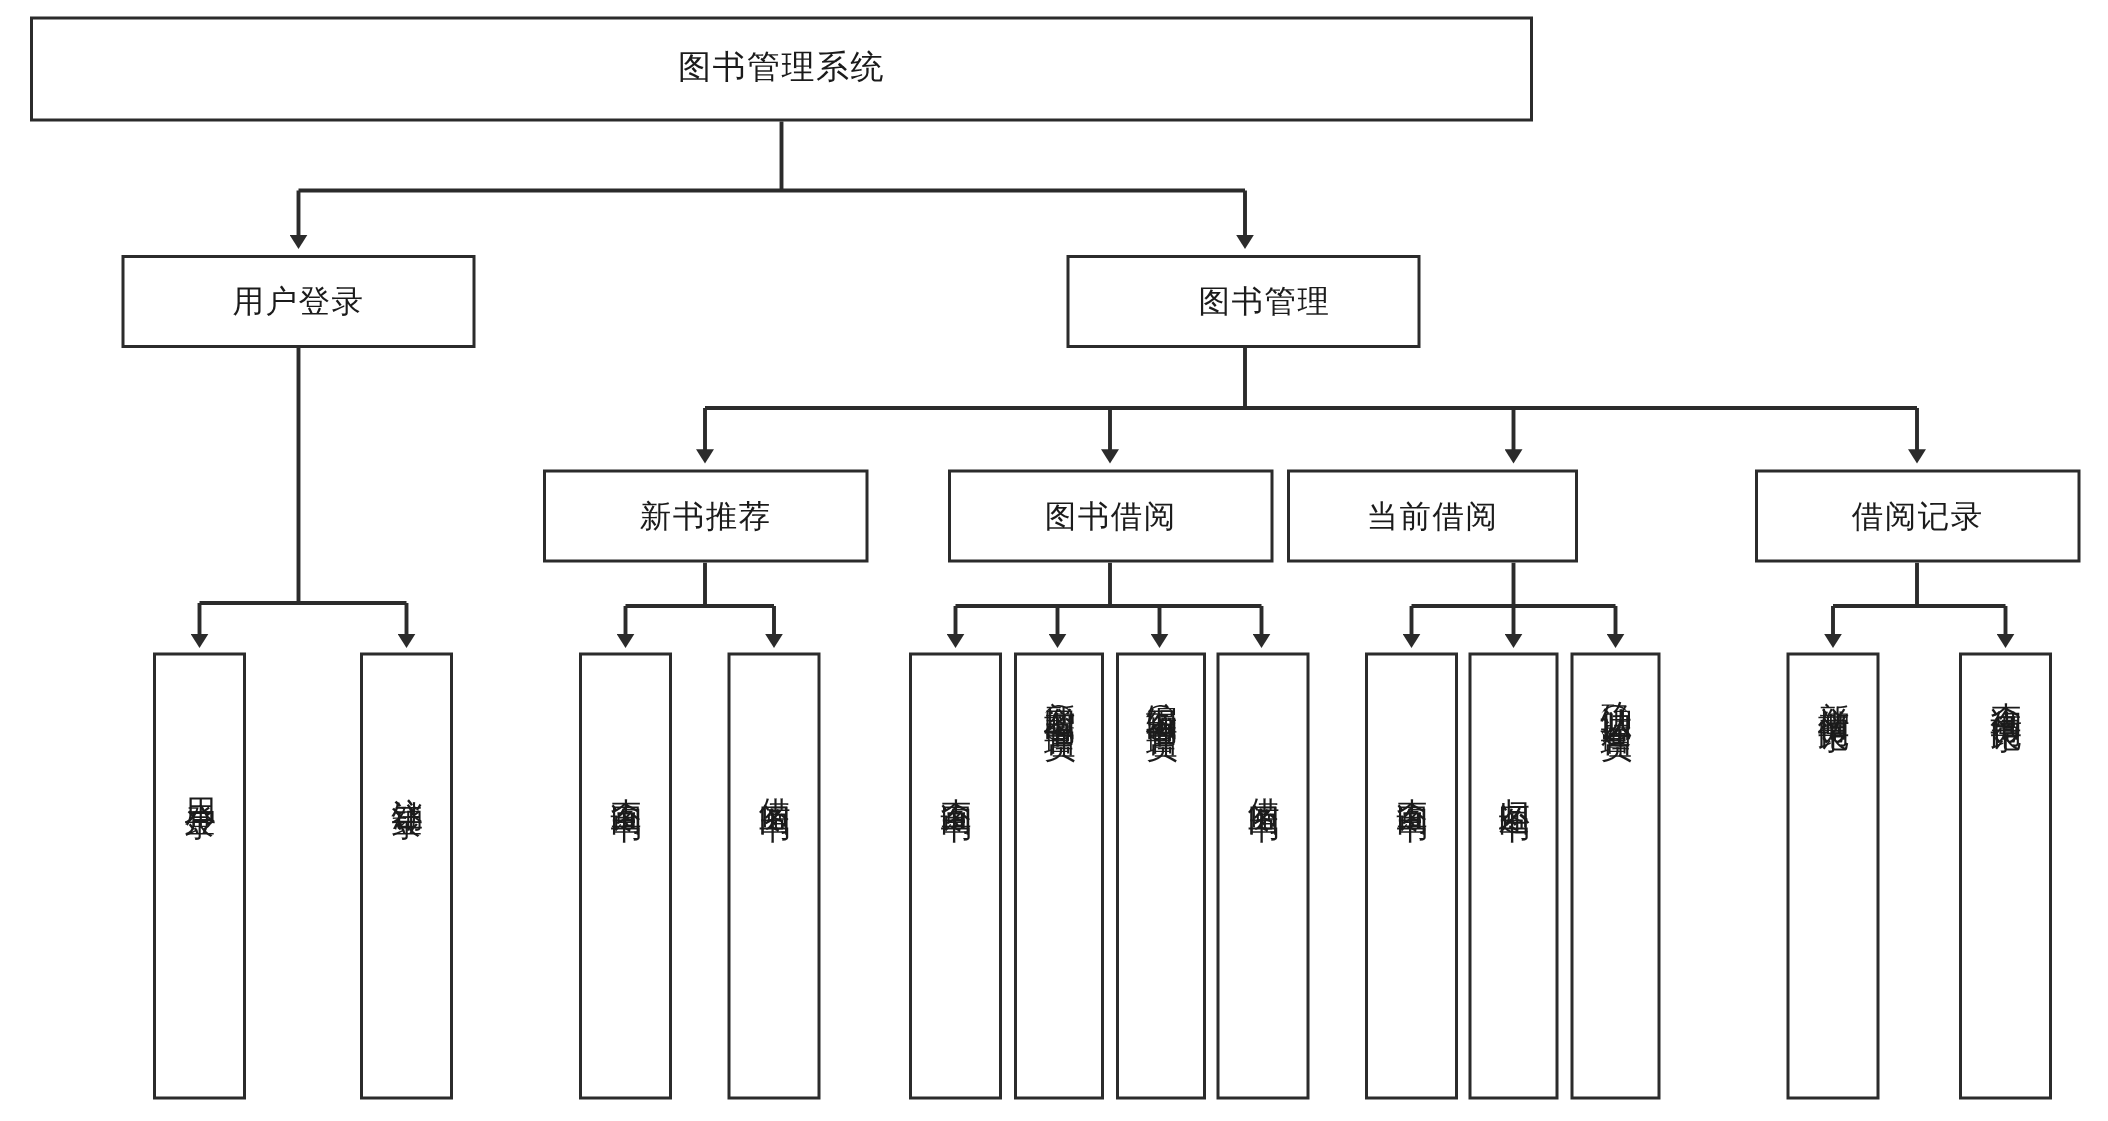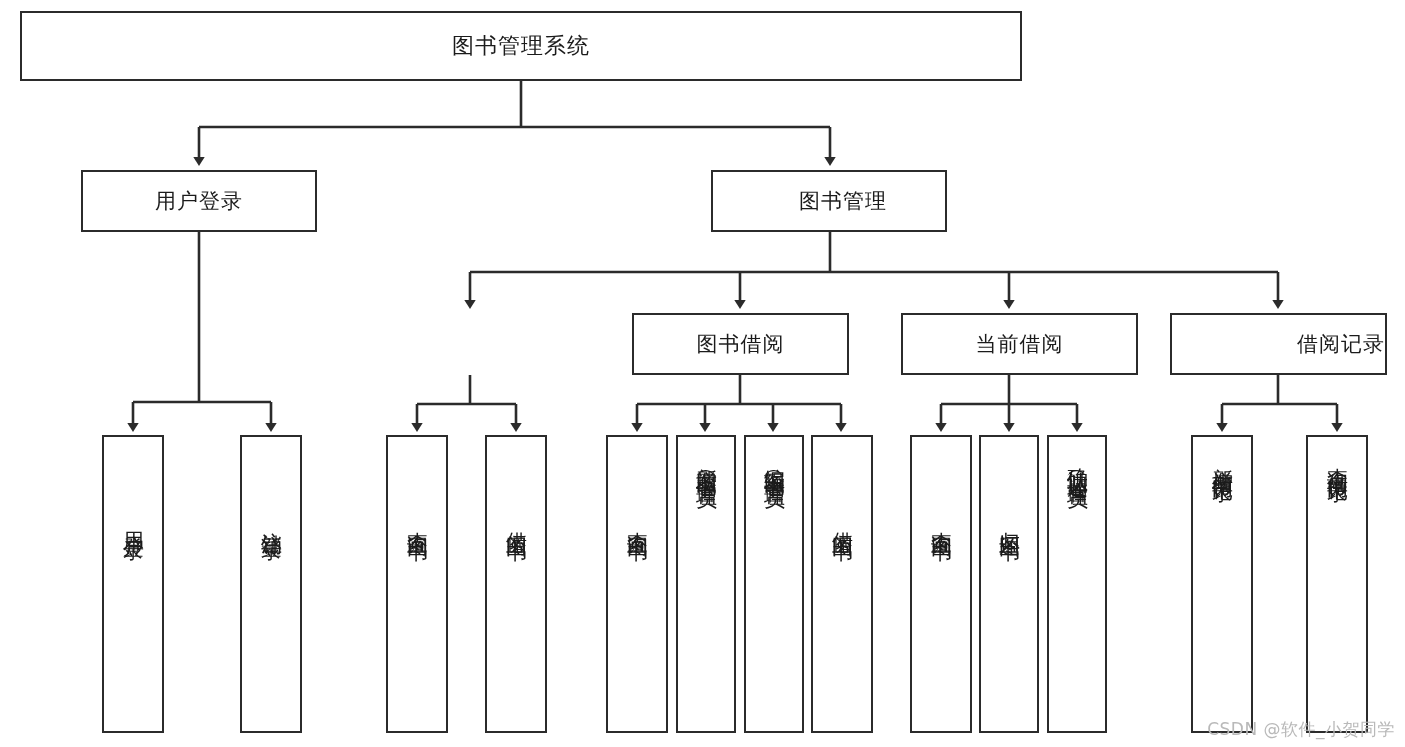--- a/index.html
+++ b/index.html
@@ -139,27 +139,30 @@
     <span class="label">图书管理系统</span>
   </div>
 
   <div class="node horiz" style="left:81px; top:170px; width:236px; height:62px;">
     <span class="label">用户登录</span>
   </div>
   <div class="node horiz" style="left:711px; top:170px; width:236px; height:62px;padding-left:28px;">
     <span class="label">图书管理</span>
   </div>
 
+  <div class="node horiz" style="left:362px; top:313px; width:217px; height:62px;">
+    <span class="label">新书推荐</span>
+  </div>
   <div class="node horiz" style="left:632px; top:313px; width:217px; height:62px;">
     <span class="label">图书借阅</span>
   </div>
-  <div class="node horiz" style="left:901px; top:313px; width:237px; height:62px;">
+  <div class="node horiz" style="left:858px; top:313px; width:194px; height:62px;">
     <span class="label">当前借阅</span>
   </div>
-  <div class="node horiz" style="left:1170px; top:313px; width:217px; height:62px;justify-content:flex-end;">
+  <div class="node horiz" style="left:1170px; top:313px; width:217px; height:62px;">
     <span class="label">借阅记录</span>
   </div>
 
   <div class="node vert mid" style="left:102px; top:435px; width:62px; height:298px;">
     <span class="label">用户登录</span>
   </div>
   <div class="node vert mid" style="left:240px; top:435px; width:62px; height:298px;">
     <span class="label">注销登录</span>
   </div>
 
@@ -193,15 +196,14 @@
     <span class="label">确认归还（管理员）</span>
   </div>
 
   <div class="node vert tall" style="left:1191px; top:435px; width:62px; height:298px;">
     <span class="label">新增借阅记录</span>
   </div>
   <div class="node vert tall" style="left:1306px; top:435px; width:62px; height:298px;">
     <span class="label">查询借阅记录</span>
   </div>
 
-  <div class="watermark">CSDN @软件_小贺同学</div>
 
 </div>
 
 </body></html>

